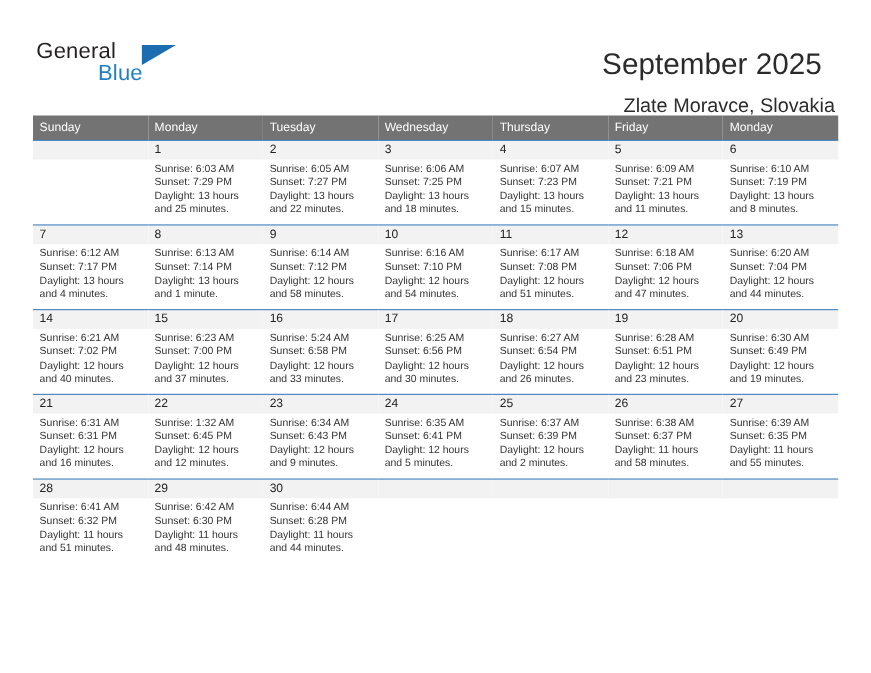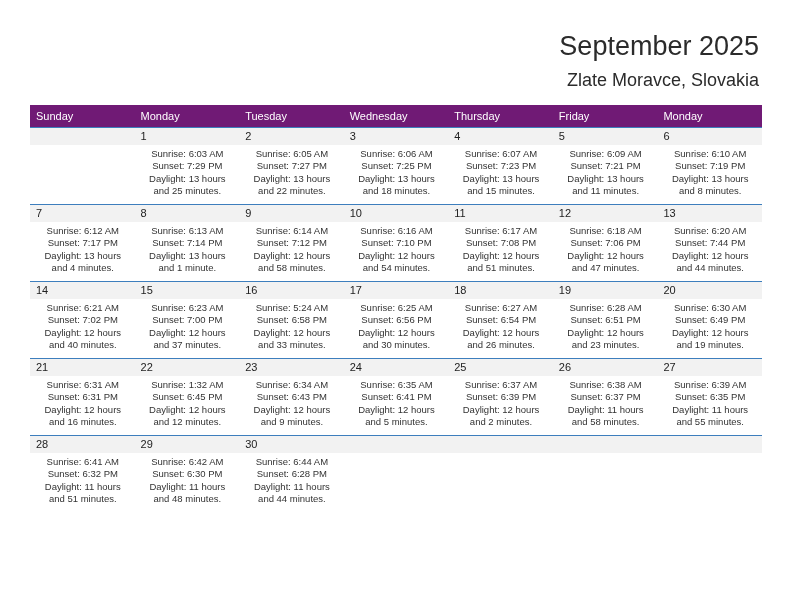--- a/index.html
+++ b/index.html
@@ -68,42 +68,42 @@
     position: absolute;
     right: 33px;
     top: 30px;
     text-align: right;
   }
   .cal-title {
     font-size: 27px;
     line-height: 32px;
     color: #2b2b2b;
     font-weight: normal;
-    margin: 0;
+    margin: 12px;
     font-family: "Liberation Sans", sans-serif;
   }
   .cal-subtitle {
     font-size: 18px;
     line-height: 20px;
     margin: 8px 0 0 0;
     color: #2b2b2b;
     font-family: "Liberation Sans", sans-serif;
   }
 
   
   .calendar {
     position: absolute;
     left: 30px;
     top: 105px;
     width: 732px;
     border-collapse: collapse;
     table-layout: fixed;
   }
   .calendar th {
-    background: #701a75;
+    background: #737373;
     color: #ffffff;
     font-weight: normal;
     font-size: 11px;
     text-align: left;
     padding: 4px 0 4px 6px;
     height: 14px;
     font-family: "Liberation Sans", sans-serif;
   }
   .calendar td {
     vertical-align: top;
@@ -119,35 +119,39 @@
     line-height: 17px;
     padding-left: 6px;
     font-size: 11px;
     color: #222222;
   }
   .cell-body {
     padding: 3px 5px 0 6px;
     font-size: 9.5px;
     line-height: 12.3px;
     color: #333333;
-    text-align: center;
   }
   .cell-body div {
     white-space: nowrap;
   }
   .cell-blank .daynum-band { background: #f2f2f2; }
   .cell-blank .cell-body { visibility: hidden; }
 </style>
 </head>
 <body>
 
 <div class="page">
 
   <div class="header">
 
+    <div class="brand">
+      <span class="brand-general">General</span>
+      <span class="brand-triangle"></span>
+      <span class="brand-blue">Blue</span>
+    </div>
 
     <div class="title-block">
       <h1 class="cal-title">September 2025</h1>
       <p class="cal-subtitle">Zlate Moravce, Slovakia</p>
     </div>
 
   </div>
 
   <table class="calendar">
     <thead>
@@ -279,21 +283,21 @@
               <div>Sunrise: 6:18 AM</div>
               <div>Sunset: 7:06 PM</div>
               <div>Daylight: 12 hours</div>
               <div>and 47 minutes.</div>
             </div>
           </td>
           <td class="day-cell">
             <div class="daynum-band">13</div>
             <div class="cell-body">
               <div>Sunrise: 6:20 AM</div>
-              <div>Sunset: 7:44 PM</div>
+              <div>Sunset: 7:04 PM</div>
               <div>Daylight: 12 hours</div>
               <div>and 44 minutes.</div>
             </div>
           </td>
         </tr>
         <tr>
           <td class="day-cell">
             <div class="daynum-band">14</div>
             <div class="cell-body">
               <div>Sunrise: 6:21 AM</div>

